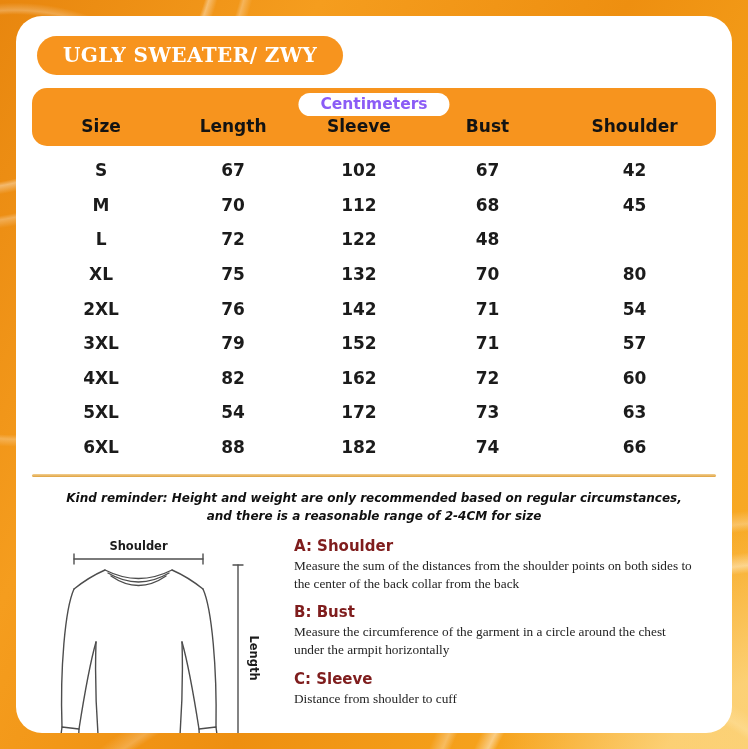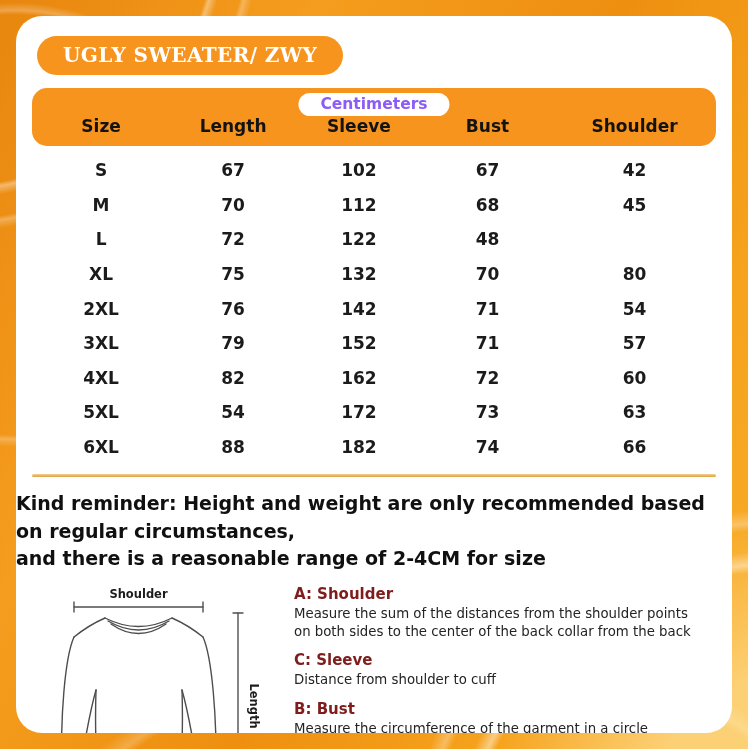--- a/index.html
+++ b/index.html
@@ -59,31 +59,31 @@
     grid-template-columns:20.2% 18.4% 18.4% 19.2% 23.8%;
     text-align:center;align-items:center;
   }
   .cols div{font-weight:700;font-size:17px;color:#131313;}
   .tbody{padding:7px 0 9px;}
   .trow{height:34.6px;font-weight:700;font-size:17px;color:#1b1b1b;}
   .divider{height:3px;margin:1px 16px 0;border-radius:2px;
     background:linear-gradient(180deg,#f2cf92,var(--divider));}
   
   .reminder{
-    margin-top:13px;font-weight:700;
-    font-size:19px;line-height:1.45;color:#101010;
+    margin-top:13px;text-align:center;font-weight:700;
+    font-size:12px;line-height:1.45;color:#101010;font-style:italic;
   }
   
   .bottom{display:flex;margin:12px 14px 0 36px;}
   .diagram{flex:0 0 auto;}
   .diagram svg{display:block;}
   .instructions{margin-left:30px;padding-top:0;width:420px;}
   .inst-block{margin-bottom:11px;}
   .inst-label{font-weight:700;font-size:15px;color:#7f1d1d;margin-bottom:2px;}
-  .inst-text{font-size:13.3px;line-height:1.33;color:#232323;max-width:402px;}
+  .inst-text{font-size:13.3px;line-height:1.33;color:#232323;max-width:402px;font-family:Liberation Serif, serif;}
   .sweater-line{fill:none;stroke:#4d4d4d;stroke-width:1.4;stroke-linejoin:round;stroke-linecap:round;}
   .dim-line{stroke:#4f4f4f;stroke-width:1.4;stroke-linecap:round;}
   .dim-label{font-family:"DejaVu Sans","Liberation Sans",sans-serif;font-weight:700;font-size:11.5px;fill:#1c1c1c;}
 </style>
 </head>
 <body>
 
 <div class="bg"></div>
 
 <div class="card">
@@ -210,24 +210,24 @@
         <text class="dim-label" x="200" y="124" text-anchor="middle" transform="rotate(90 200 121)">Length</text>
       </svg>
     </div>
 
     <div class="instructions">
       <div class="inst-block">
         <div class="inst-label">A: Shoulder</div>
         <div class="inst-text">Measure the sum of the distances from the shoulder points on both sides to the center of the back collar from the back</div>
       </div>
       <div class="inst-block">
+        <div class="inst-label">B: Bust</div>
+        <div class="inst-text">Measure the circumference of the garment in a circle around the chest under the armpit horizontally</div>
+      </div>
+      <div class="inst-block">
         <div class="inst-label">C: Sleeve</div>
         <div class="inst-text">Distance from shoulder to cuff</div>
       </div>
-      <div class="inst-block">
-        <div class="inst-label">B: Bust</div>
-        <div class="inst-text">Measure the circumference of the garment in a circle around the chest under the armpit horizontally</div>
-      </div>
 
     </div>
 
   </div>
 </div>
 
 </body></html>

